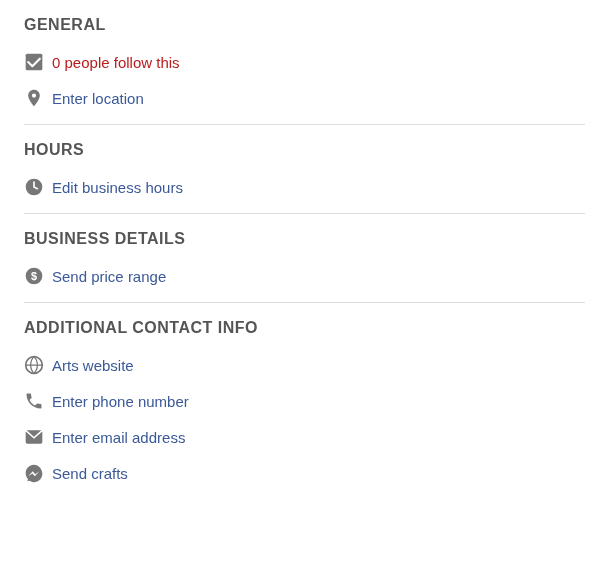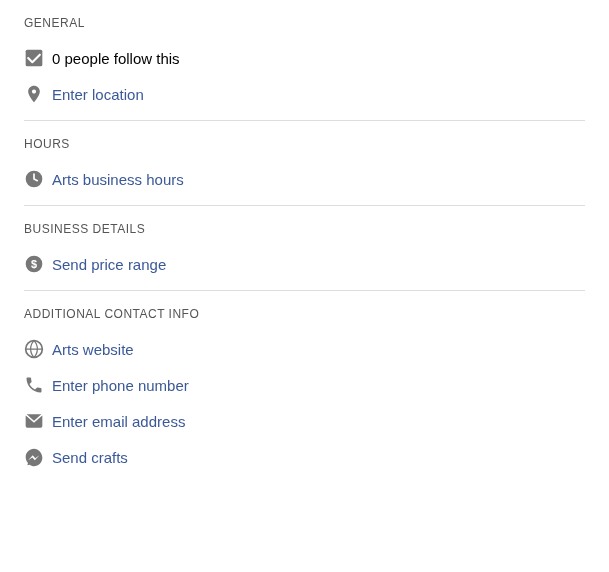--- a/index.html
+++ b/index.html
@@ -7,22 +7,22 @@
       font-family: Arial, sans-serif;
       background: #fff;
       width: 609px;
       min-height: 572px;
       color: #333;
     }
     .section {
       padding: 16px 24px 8px 24px;
     }
     .section-title {
-      font-size: 12px;
-      font-weight: 400;
+      font-size: 16px;
+      font-weight: 700;
       color: #555;
       letter-spacing: 0.5px;
       text-transform: uppercase;
       margin-bottom: 10px;
     }
     .divider {
       border: none;
       border-top: 1px solid #ddd;
       margin: 0 24px;
     }
@@ -41,21 +41,21 @@
       color: #777;
       font-size: 18px;
     }
     .row-text {
       font-size: 15px;
       color: #3b5998;
       text-decoration: none;
       flex: 1;
     }
     .row-text.static {
-      color: #000000;
+      color: #b91c1c;
       font-size: 15px;
     }
     .edit-icon {
       color: #3b5998;
       font-size: 18px;
       cursor: pointer;
       margin-left: auto;
     }
     
     .icon-svg {
@@ -96,21 +96,21 @@
 <div class="section">
   <div class="section-title">HOURS</div>
 
   <div class="row">
     <span class="row-icon">
       <svg class="icon-svg" viewBox="0 0 24 24">
         <circle cx="12" cy="12" r="10" fill="#777"></circle>
         <polyline points="12,6 12,12 16,14" stroke="white" stroke-width="2" fill="none" stroke-linecap="round"></polyline>
       </svg>
     </span>
-    <span class="row-text">Arts business hours</span>
+    <span class="row-text">Edit business hours</span>
   </div>
 </div>
 
 <hr class="divider">
 
 <div class="section">
   <div class="section-title">BUSINESS DETAILS</div>
 
   <div class="row">
     <span class="row-icon">

